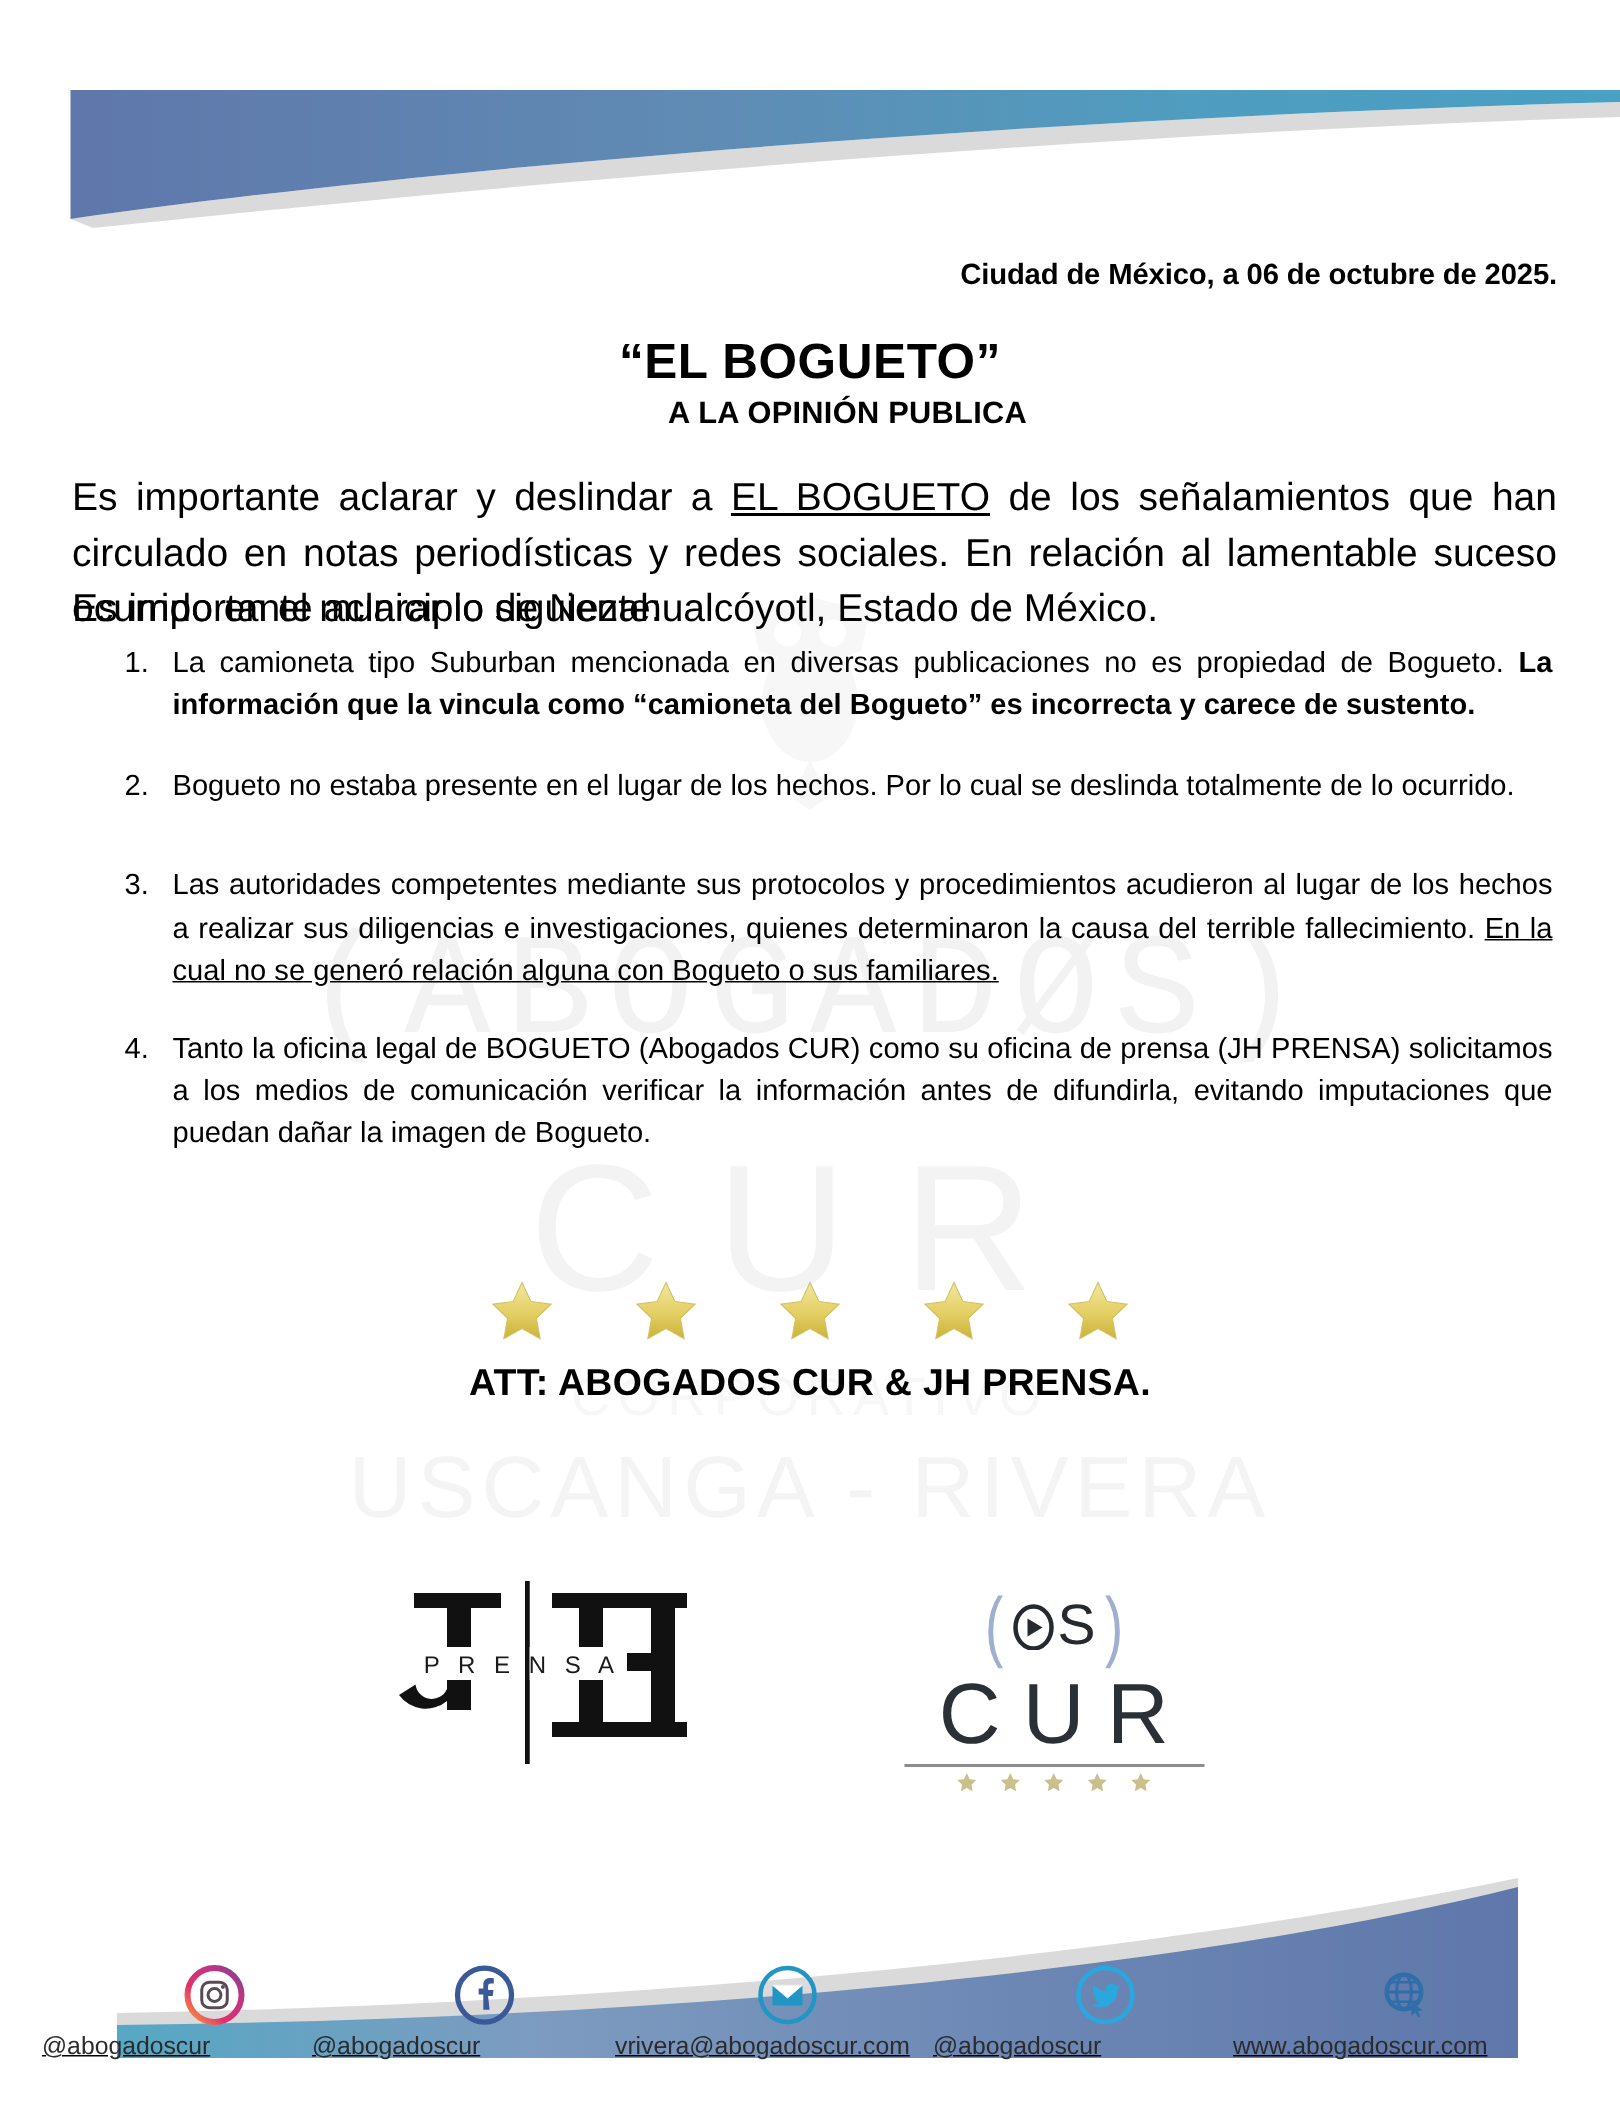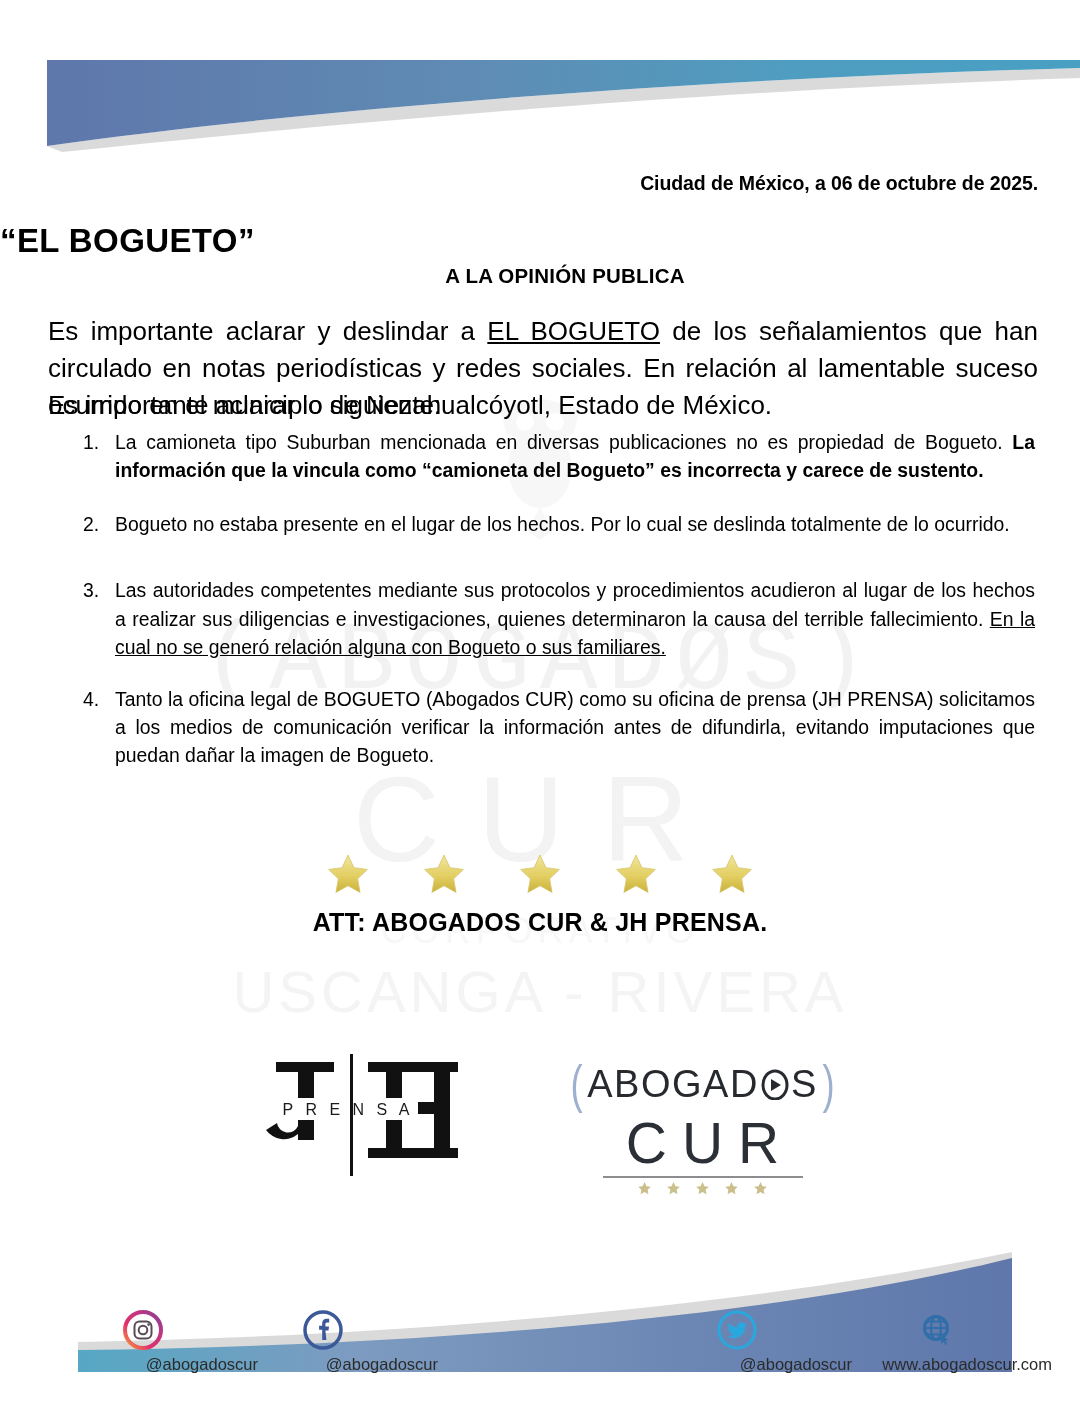--- a/index.html
+++ b/index.html
@@ -117,21 +117,21 @@
     font-weight: bold;
     letter-spacing: -0.1px;
     white-space: nowrap;
   }
 
   .doc-title {
     position: absolute;
     top: 222px;
     left: 0;
     width: 1080px;
-    text-align: left;
+    text-align: center;
     font-size: 33px;
     font-weight: bold;
     letter-spacing: 0.4px;
   }
   .doc-subtitle {
     position: absolute;
     top: 264px;
     left: 0;
     width: 1080px;
     text-align: center;
@@ -270,22 +270,23 @@
   .social-row {
     position: absolute;
     bottom: 30px;
     left: 0;
     width: 1080px;
     height: 95px;
     z-index: 3;
   }
   .social-item {
     position: absolute;
-    text-align: right;
+    text-align: left;
     width: 230px;
+    text-decoration: underline;
   }
   .social-icon {
     display: block;
     margin: 0 auto 4px;
   }
   .social-label {
     font-size: 16.5px;
     color: #2b2b2b;
     font-family: "Liberation Sans", sans-serif;
     white-space: nowrap;
@@ -416,21 +417,20 @@
 
         <rect x="20" y="48" width="140" height="22" fill="#ffffff"></rect>
         <text x="90" y="65" text-anchor="middle" font-family="Liberation Sans, sans-serif" font-size="16" letter-spacing="4" fill="#1a1a1a">P R E N S A</text>
         <rect x="92" y="4" width="3" height="122" fill="#111111"></rect>
       </svg>
 
       <div class="logo-cur">
         <div class="cur-abogados">
           <span class="cur-paren">(</span>
           <span class="cur-abg-text">
-              <span>ABOGAD</span>
               <svg width="30" height="32" viewBox="0 0 30 32" style="margin:0 1px">
               <ellipse cx="15" cy="17" rx="12" ry="14" fill="none" stroke="#26292e" stroke-width="3"></ellipse>
               <path d="M11 11 L21 17 L11 23 Z" fill="#26292e"></path>
             </svg>
               <span>S</span>
             </span>
           <span class="cur-paren">)</span>
         </div>
         <div class="cur-word">CUR</div>
         <div class="cur-rule"></div>
@@ -491,20 +491,28 @@
     </div>
 
     <div class="social-item si-1">
       <svg class="social-icon" width="42" height="42" viewBox="0 0 42 42">
         <circle cx="21" cy="21" r="18" fill="none" stroke="#3b5998" stroke-width="3.5"></circle>
         <path d="M23.4 21.6h3.1l.5-4h-3.6v-2.3c0-1.2.3-1.9 2-1.9h1.8v-3.6c-.3 0-1.4-.1-2.6-.1-2.6 0-4.4 1.6-4.4 4.5v2.5h-3.1v4h3.1v10.2h4.2z" fill="#3b5998"></path>
       </svg>
       <div class="social-label">@abogadoscur</div>
     </div>
 
+    <div class="social-item si-2">
+      <svg class="social-icon" width="42" height="42" viewBox="0 0 42 42">
+        <circle cx="21" cy="21" r="18" fill="none" stroke="#2196c4" stroke-width="3"></circle>
+        <rect x="11" y="14.5" width="20" height="13.5" fill="#2196c4"></rect>
+        <path d="M11 14.5 L21 23 L31 14.5 Z" fill="#ffffff" stroke="#ffffff" stroke-width="0.5"></path>
+      </svg>
+      <div class="social-label">vrivera@abogadoscur.com</div>
+    </div>
 
     <div class="social-item si-3">
       <svg class="social-icon" width="42" height="42" viewBox="0 0 42 42">
         <circle cx="21" cy="21" r="18" fill="none" stroke="#29a8df" stroke-width="3"></circle>
         <path d="M31 15.4c-.7.3-1.5.5-2.3.6.8-.5 1.5-1.3 1.8-2.2-.8.5-1.6.8-2.5 1a4 4 0 0 0-6.8 3.6 11.3 11.3 0 0 1-8.2-4.2 4 4 0 0 0 1.2 5.3c-.6 0-1.3-.2-1.8-.5a4 4 0 0 0 3.2 3.9c-.6.2-1.2.2-1.8.1a4 4 0 0 0 3.7 2.8 8 8 0 0 1-5.9 1.6 11.3 11.3 0 0 0 17.4-9.5v-.5c.8-.6 1.5-1.3 2-2z" fill="#29a8df"></path>
       </svg>
       <div class="social-label">@abogadoscur</div>
     </div>
 
     <div class="social-item si-4">

